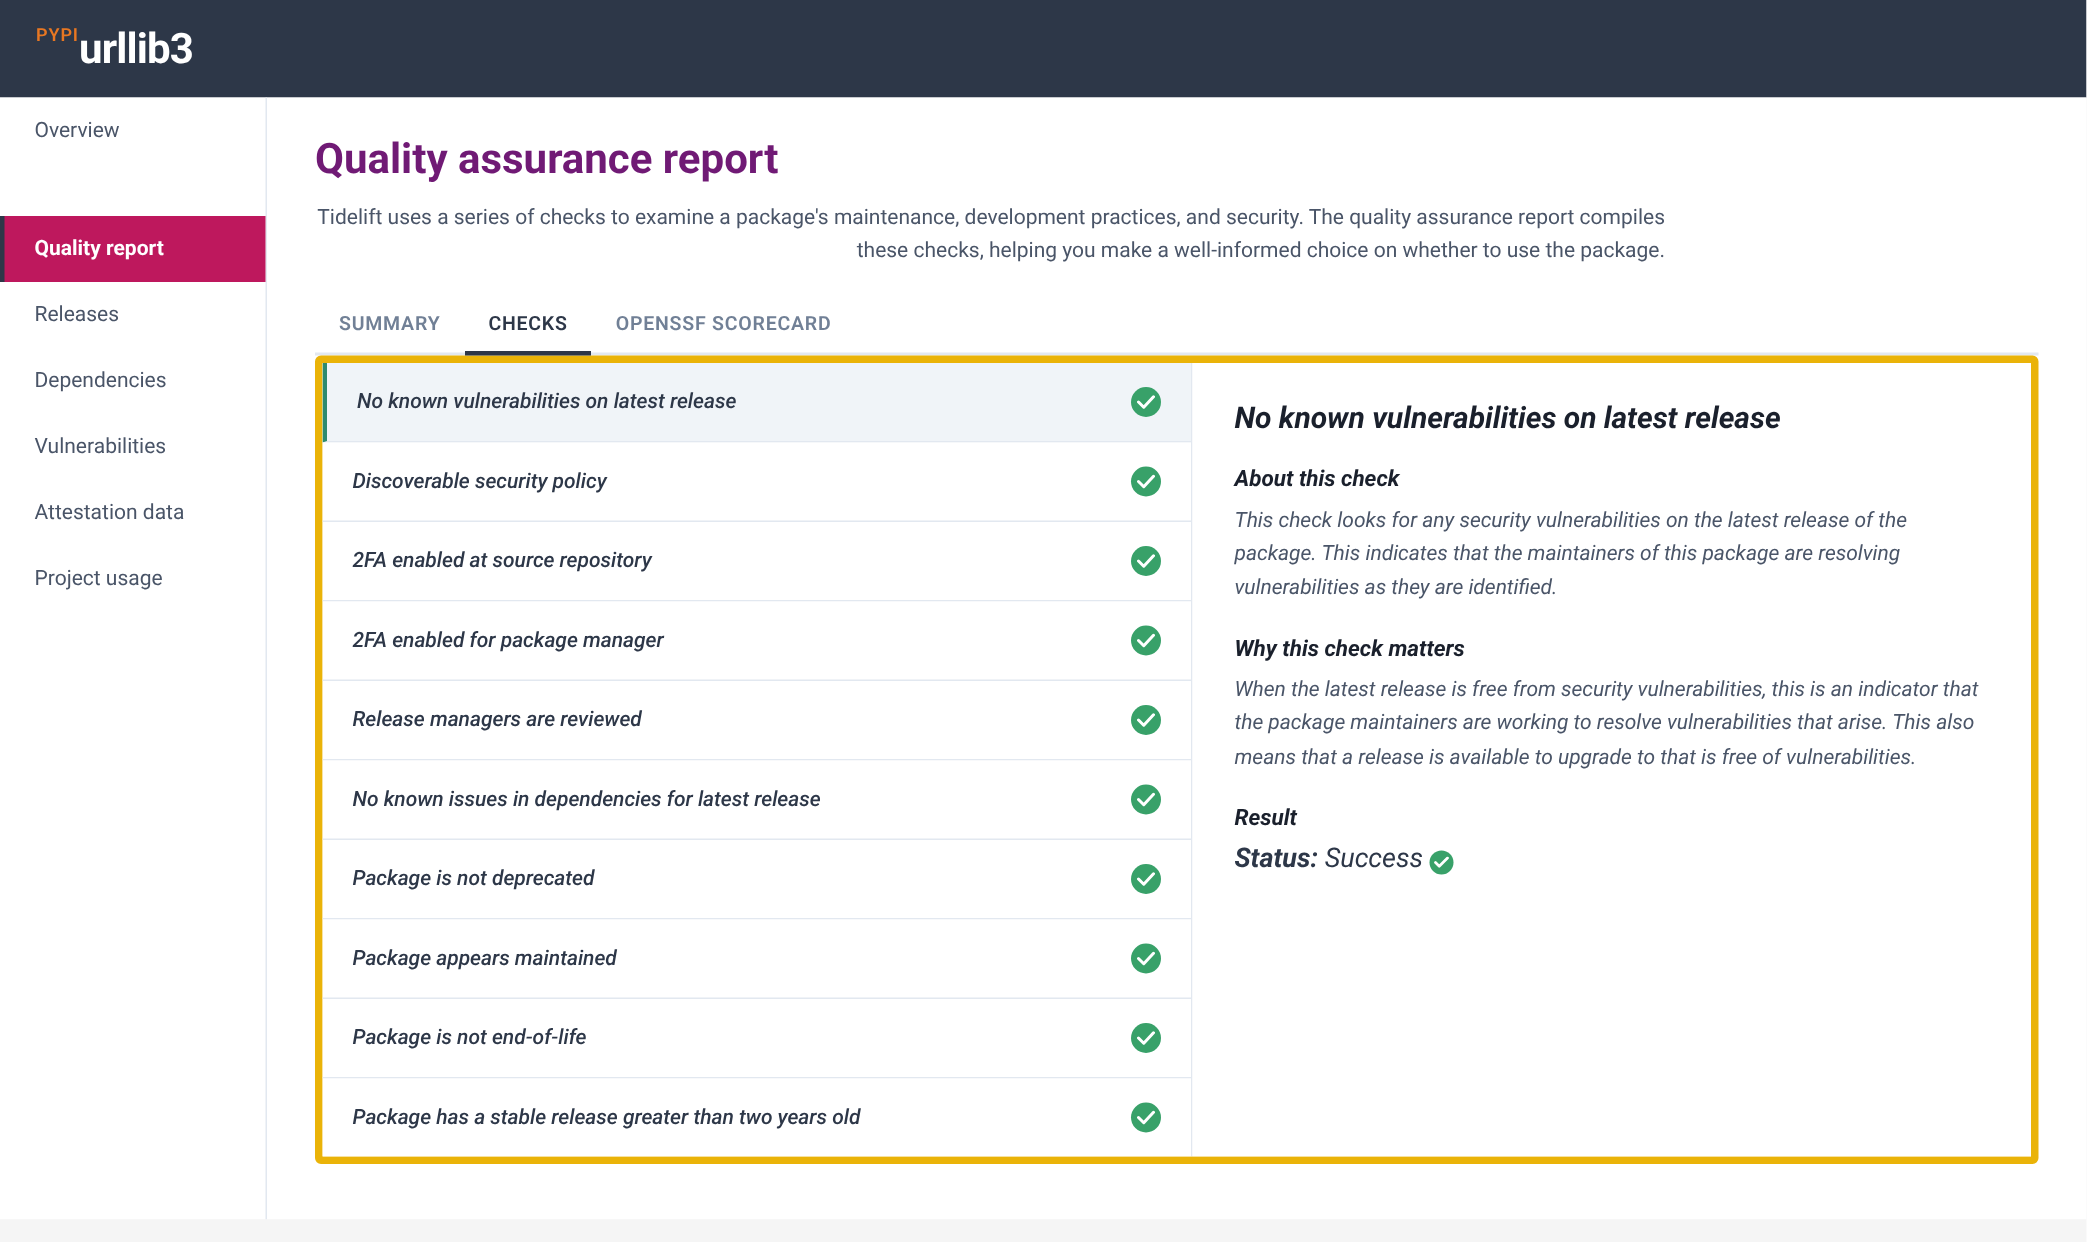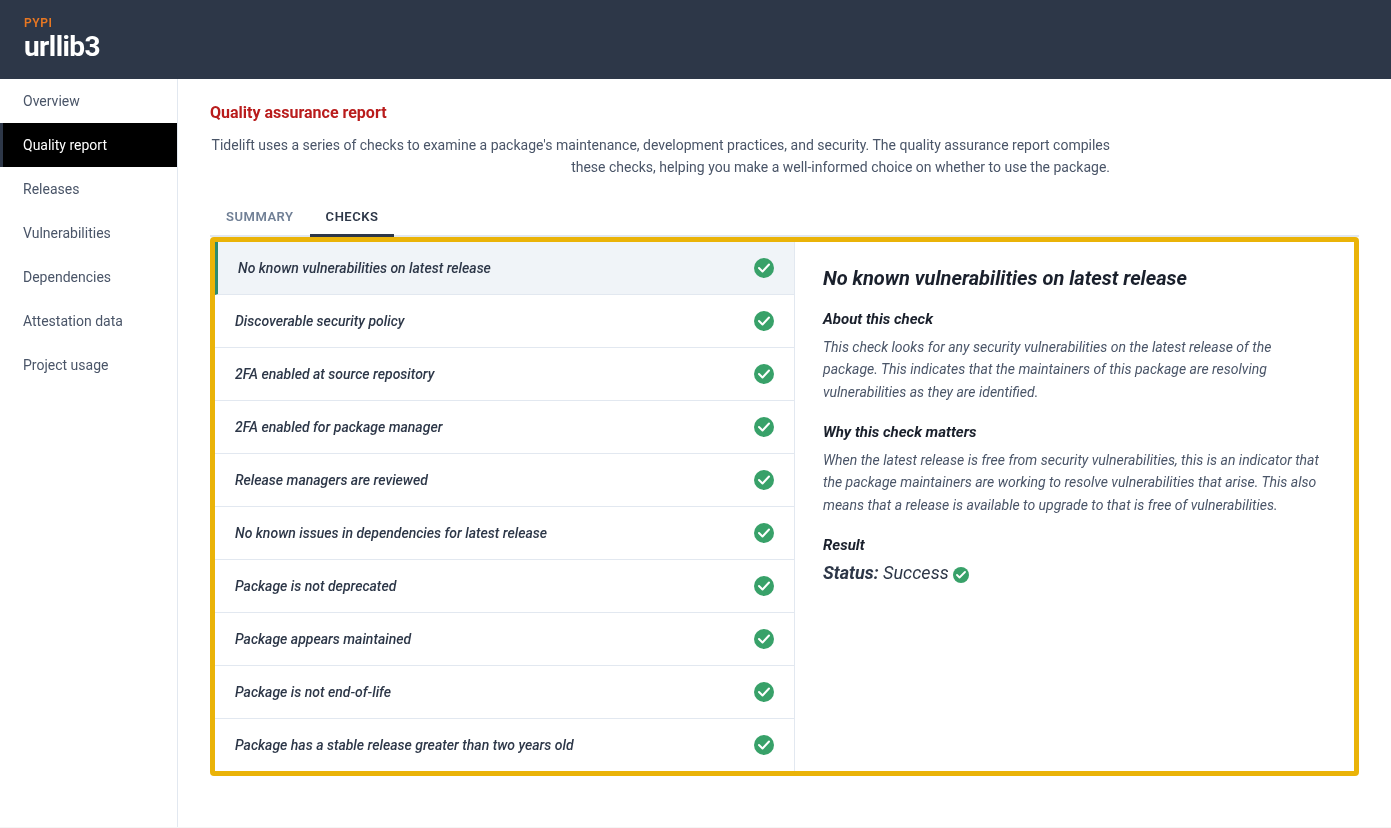--- a/index.html
+++ b/index.html
@@ -3,21 +3,20 @@
   <meta charset="utf-8">
   <style>
     * { box-sizing: border-box; margin: 0; padding: 0; }
     body { font-family: -apple-system, BlinkMacSystemFont, 'Segoe UI', Roboto, sans-serif; background: #f5f5f5; color: #333; }
 
     
     .header {
       background: #2d3748;
       padding: 16px 24px;
       display: flex;
-      flex-direction: column;
     }
     .header-pypi {
       color: #e87722;
       font-size: 12px;
       font-weight: 600;
       letter-spacing: 0.05em;
       text-transform: uppercase;
     }
     .header-title {
       color: #fff;
@@ -42,37 +41,38 @@
     .sidebar-item {
       display: block;
       padding: 14px 20px;
       font-size: 14px;
       color: #4a5568;
       cursor: pointer;
       border-left: 3px solid transparent;
       text-decoration: none;
     }
     .sidebar-item.active {
-      background: #000000;
+      background: #be185d;
       color: #fff;
-      font-weight: 400;
+      font-weight: 700;
       border-left-color: #2d3748;
+      margin-top: 35px;
     }
 
     
     .main {
       flex: 1;
       padding: 24px 32px;
       background: #fff;
     }
 
     .page-title {
-      font-size: 16px;
-      font-weight: 700;
-      color: #b91c1c;
+      font-size: 28px;
+      font-weight: 700;
+      color: #701a75;
       margin-bottom: 12px;
     }
 
     .page-description {
       font-size: 14px;
       color: #4a5568;
       line-height: 1.6;
       max-width: 900px;
       margin-bottom: 20px;
       text-align: right;
@@ -209,33 +209,34 @@
   <span class="header-pypi">pypi</span>
   <span class="header-title">urllib3</span>
 </div>
 
 <div class="layout">
 
   <nav class="sidebar">
     <a class="sidebar-item">Overview</a>
     <a class="sidebar-item active">Quality report</a>
     <a class="sidebar-item">Releases</a>
+    <a class="sidebar-item">Dependencies</a>
     <a class="sidebar-item">Vulnerabilities</a>
-    <a class="sidebar-item">Dependencies</a>
     <a class="sidebar-item">Attestation data</a>
     <a class="sidebar-item">Project usage</a>
   </nav>
 
   <main class="main">
     <h1 class="page-title">Quality assurance report</h1>
     <p class="page-description">Tidelift uses a series of checks to examine a package's maintenance, development practices, and security. The quality assurance report compiles these checks, helping you make a well-informed choice on whether to use the package.</p>
 
     <div class="tabs">
       <div class="tab">SUMMARY</div>
       <div class="tab active">CHECKS</div>
+      <div class="tab">OPENSSF SCORECARD</div>
     </div>
 
     <div class="checks-layout">
 
       <div class="check-list">
 
         <div class="check-item selected">
           <span class="check-item-label">No known vulnerabilities on latest release</span>
           <span class="check-icon">
             <svg width="12" height="10" viewBox="0 0 12 10" fill="none">

